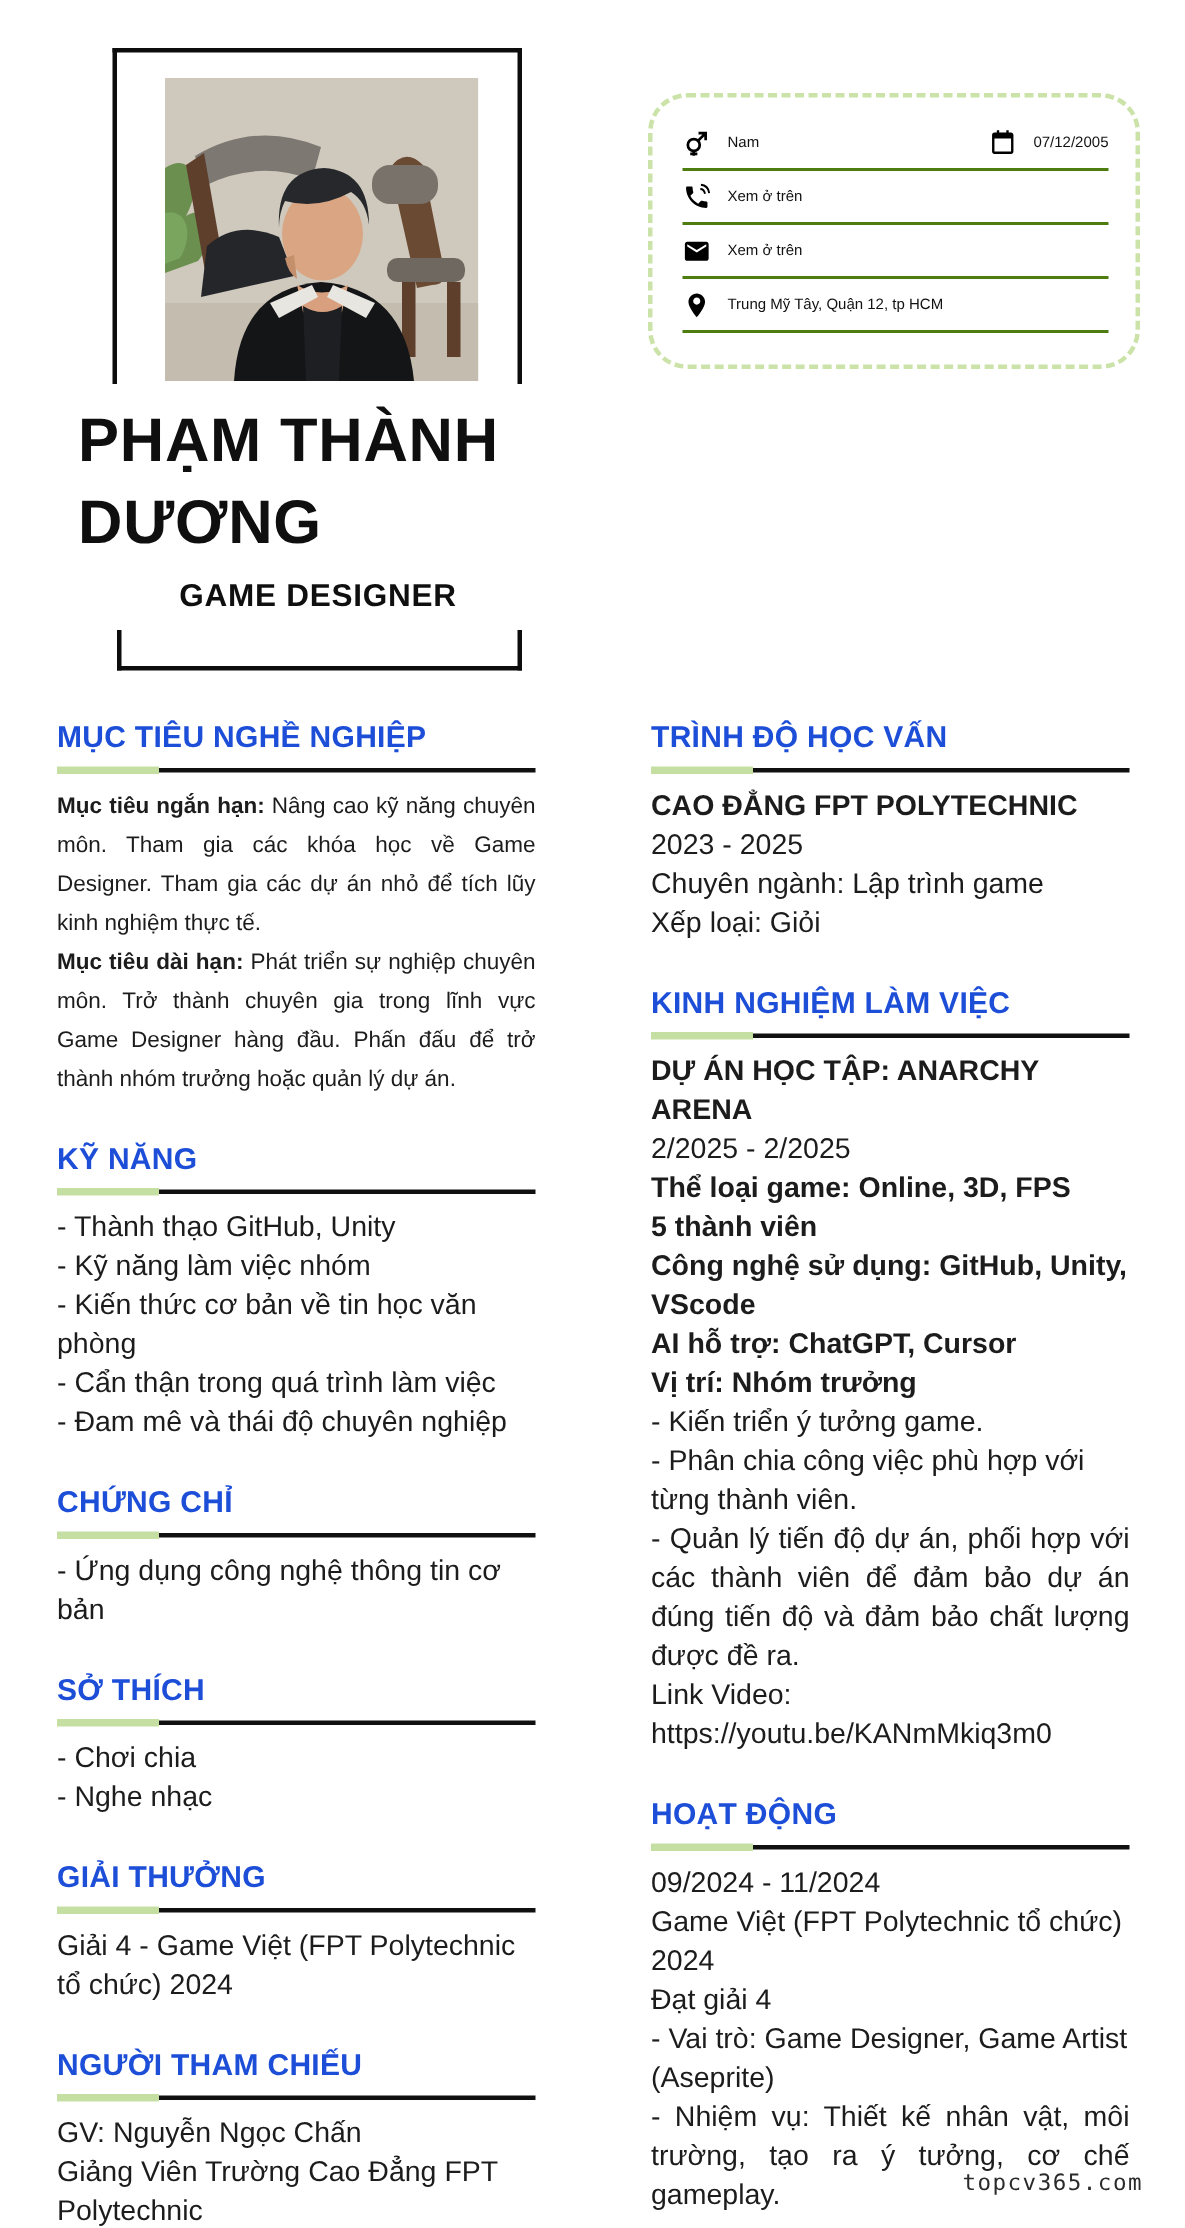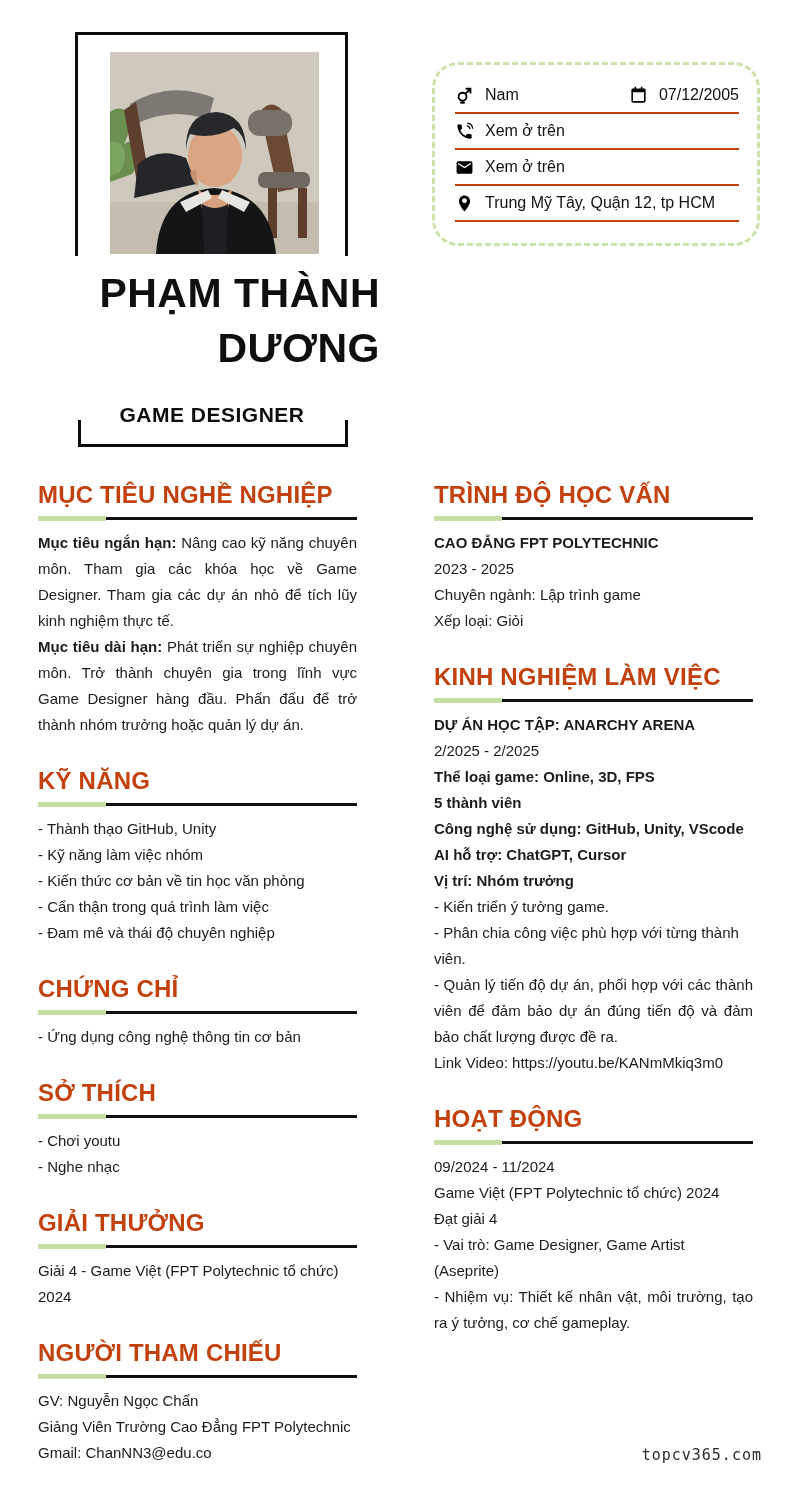--- a/index.html
+++ b/index.html
@@ -22,57 +22,57 @@
     width: 209px; height: 202px; overflow: hidden;
   }
   .contact-box {
     position: absolute; left: 432px; top: 62px;
     width: 328px; height: 184px;
     border: 3px dashed #cbe3a9; border-radius: 26px;
     padding: 13px 18px 0 20px;
   }
   .contact-row {
     display: flex; align-items: center;
-    height: 36px; border-bottom: 2px solid #c2410c;
-    font-size: 16px; color: #111;
+    height: 36px; border-bottom: 2px solid #4d7c0f;
+    font-size: 10px; color: #111;
   }
   .contact-row .grp { display: flex; align-items: center; gap: 11px; }
   .contact-row.split { justify-content: space-between; }
   .cicon { width: 19px; height: 19px; flex: 0 0 auto; display: inline-flex; }
   .cicon svg { width: 100%; height: 100%; }
   .name {
-    position: absolute; left: 28px; top: 266px; width: 352px;
-    text-align: right; font-size: 41px; font-weight: 700;
+    position: absolute; left: 52px; top: 266px; width: 352px;
+    text-align: left; font-size: 41px; font-weight: 700;
     line-height: 1.33; color: #0f0f0f; letter-spacing: 0.5px;
   }
   .job-title {
     position: absolute; left: 36px; top: 386px; width: 352px;
     text-align: center; font-size: 21px; font-weight: 700;
-    color: #0f0f0f; letter-spacing: 0.5px; margin-top: 17px;
+    color: #0f0f0f; letter-spacing: 0.5px;
   }
   .name-bracket {
     position: absolute; left: 78px; top: 420px;
     width: 270px; height: 27px;
     border-left: 3px solid #0d0d0d; border-right: 3px solid #0d0d0d;
     border-bottom: 3px solid #0d0d0d;
   }
   
   .col { position: absolute; top: 481px; width: 319px; }
   .col-left  { left: 38px; }
   .col-right { left: 434px; }
   .section { margin-bottom: 29px; }
-  .sec-title { font-size: 24px; font-weight: 700; color: #c2410c; letter-spacing: 0.2px; }
+  .sec-title { font-size: 20px; font-weight: 700; color: #1d4ed8; letter-spacing: 0.2px; }
   .sec-rule { display: flex; align-items: center; margin-top: 7px; }
   .sec-rule .green { width: 68px; height: 5px; }
   .sec-rule .black { flex: 1; height: 3px; background: #101010; }
   .sec-body { margin-top: 9px; font-size: 15px; line-height: 26px; color: #1c1c1c; }
   .justify { text-align: justify; }
   .b { font-weight: 700; }
   .i { }
-  .line { font-size: 15px; line-height: 26px; }
+  .line { font-size: 19px; line-height: 26px; }
   
   .watermark {
     position: absolute; right: 28px; top: 1446px;
     font-family: "DejaVu Sans Mono", "Liberation Mono", monospace;
     font-size: 15px; color: #2a2a2a; letter-spacing: 1px; margin-left: 48px;
   }
 </style>
 </head>
 <body>
 
@@ -211,21 +211,21 @@
     </div>
   </div>
 
   <div class="section">
     <div class="sec-title">SỞ THÍCH</div>
     <div class="sec-rule">
         <div class="green accent-bg" style="background: rgb(197, 223, 162);"></div>
         <div class="black"></div>
       </div>
     <div class="sec-body">
-      <div class="line">- Chơi youtu</div>
+      <div class="line">- Chơi chia</div>
       <div class="line">- Nghe nhạc</div>
     </div>
   </div>
 
   <div class="section">
     <div class="sec-title">GIẢI THƯỞNG</div>
     <div class="sec-rule">
         <div class="green accent-bg" style="background: rgb(197, 223, 162);"></div>
         <div class="black"></div>
       </div>

